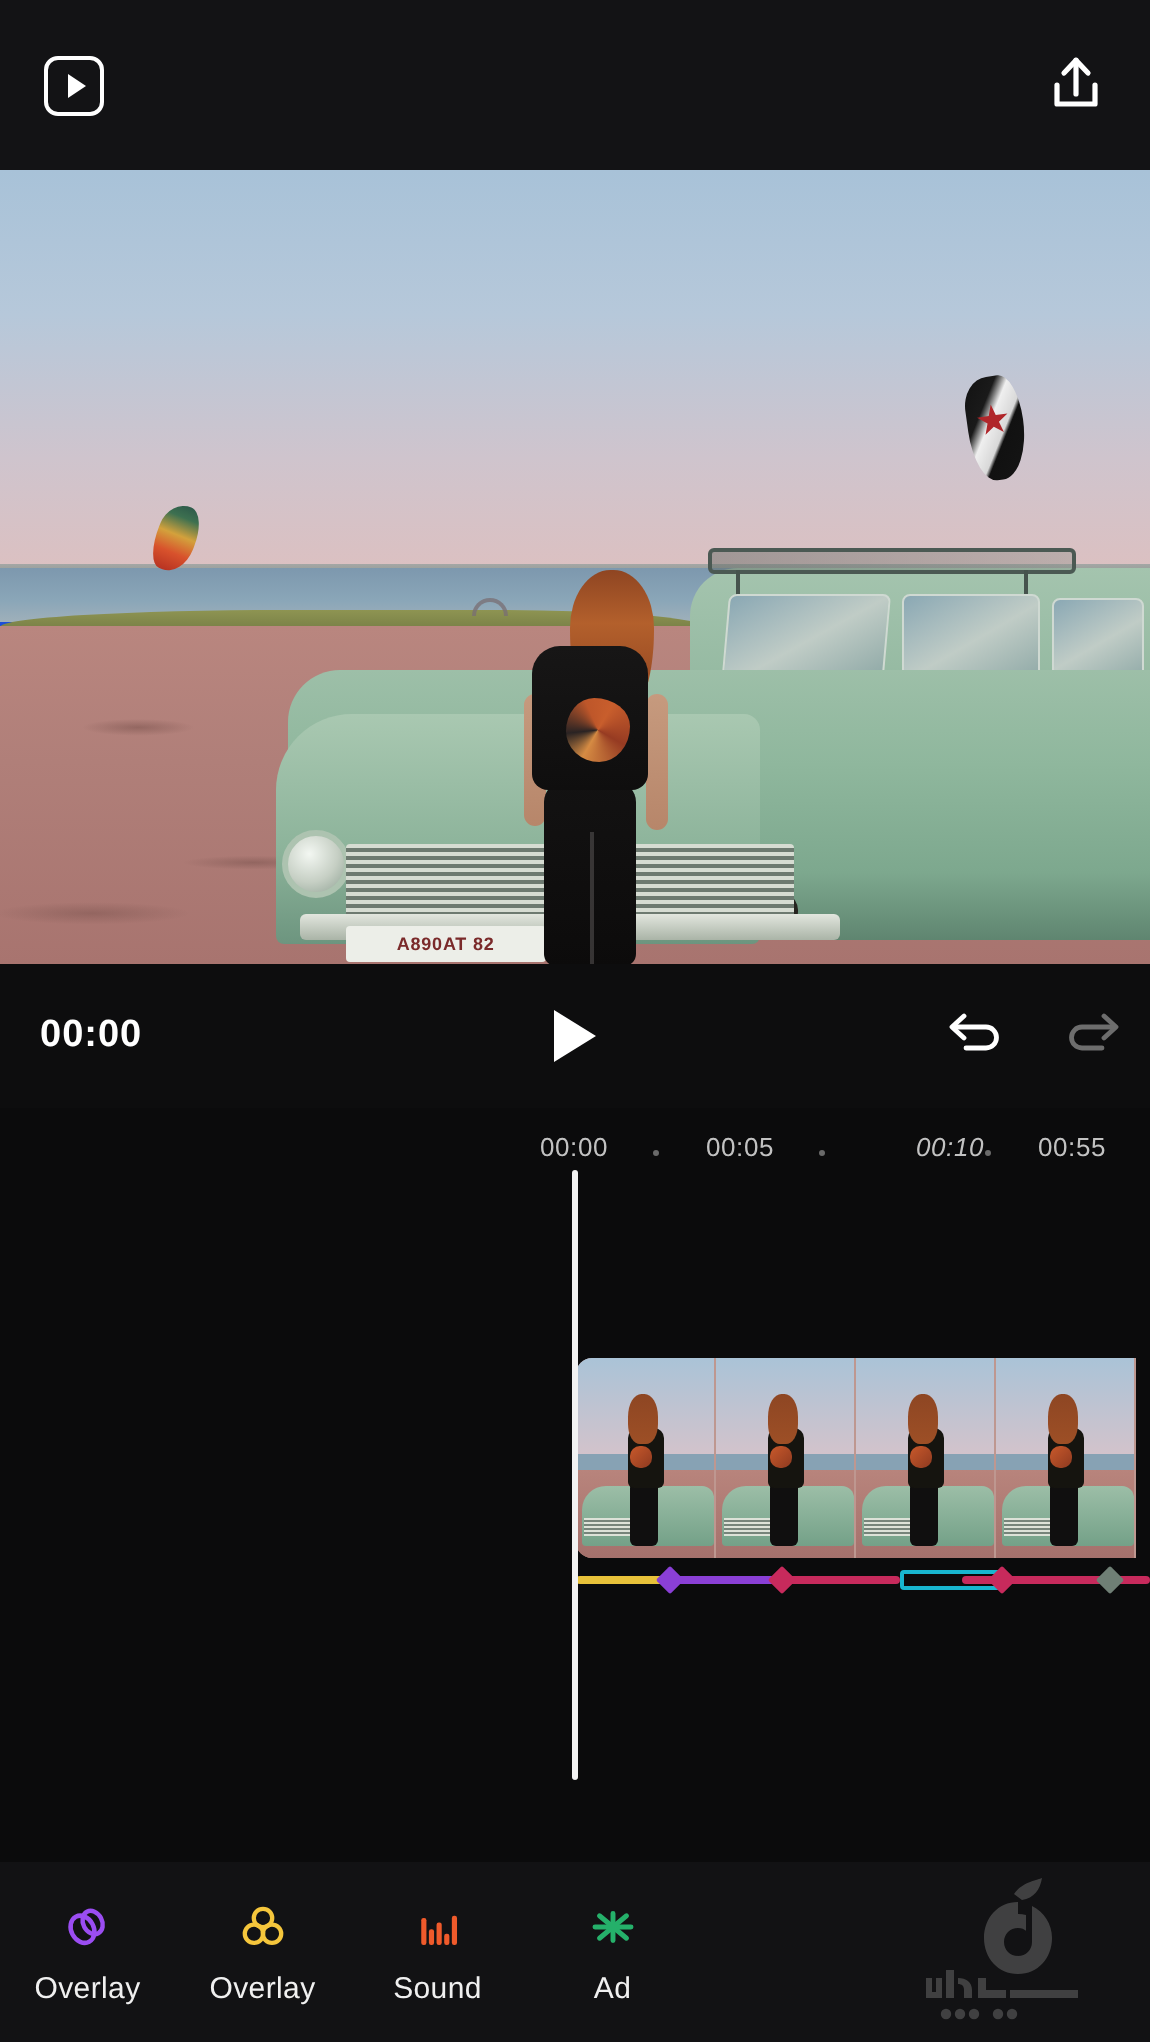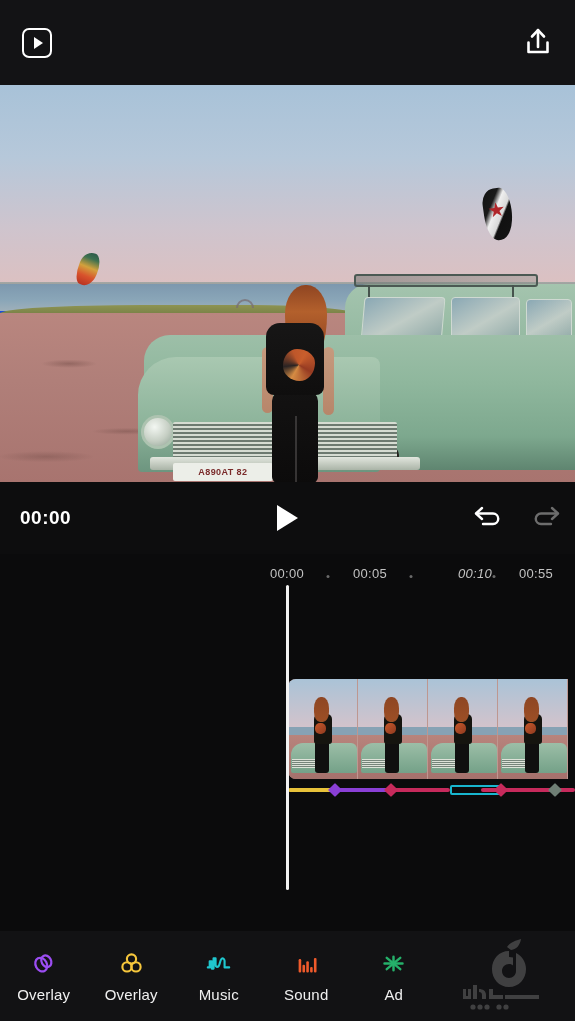--- a/index.html
+++ b/index.html
@@ -457,28 +457,20 @@
     </div>
     <div class="navitem">
       <div class="navicon">
         <svg width="27" height="27" viewBox="0 0 24 24">
           <circle cx="12" cy="8" r="4.1" fill="none" stroke="#f5c63c" stroke-width="1.9"></circle>
           <circle cx="8" cy="15" r="4.1" fill="none" stroke="#f5c63c" stroke-width="1.9"></circle>
           <circle cx="16" cy="15" r="4.1" fill="none" stroke="#f5c63c" stroke-width="1.9"></circle>
         </svg>
       </div>
       <div class="navlabel">Overlay</div>
-    </div>
-    <div class="navitem">
-      <div class="navicon">
-        <svg width="27" height="27" viewBox="0 0 24 24">
-          <path d="M2.5 15.5 L4.2 15.5 L4.2 10 L6 10 L6 16.5 L7.6 16.5 L7.6 7.5 L9.4 7.5 L9.4 13 C9.4 15 11 15.6 12.2 14.2 C13.2 13 13.4 9 14.6 8 C15.8 7 17.2 7.6 17.4 9.6 L17.4 15.5 L21.5 15.5" fill="none" stroke="#1fc7cf" stroke-width="1.9" stroke-linecap="round" stroke-linejoin="round"></path>
-        </svg>
-      </div>
-      <div class="navlabel">Music</div>
     </div>
     <div class="navitem">
       <div class="navicon">
         <svg width="27" height="27" viewBox="0 0 24 24">
           <rect x="5" y="8" width="2.3" height="12" rx="1" fill="#ef5a2b"></rect>
           <rect x="8.4" y="13" width="2.3" height="7" rx="1" fill="#ef5a2b"></rect>
           <rect x="11.8" y="10" width="2.3" height="10" rx="1" fill="#ef5a2b"></rect>
           <rect x="15.2" y="15" width="2.3" height="5" rx="1" fill="#ef5a2b"></rect>
           <rect x="18.6" y="7" width="2.3" height="13" rx="1" fill="#ef5a2b"></rect>
         </svg>

